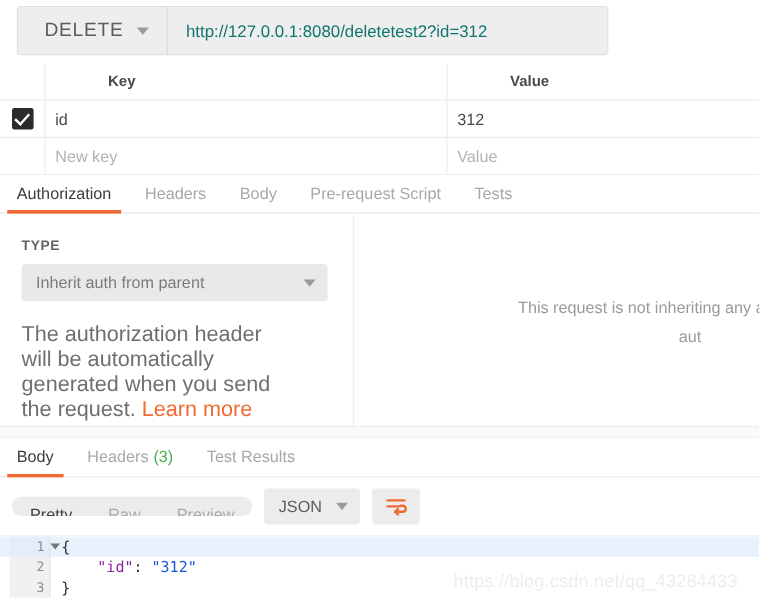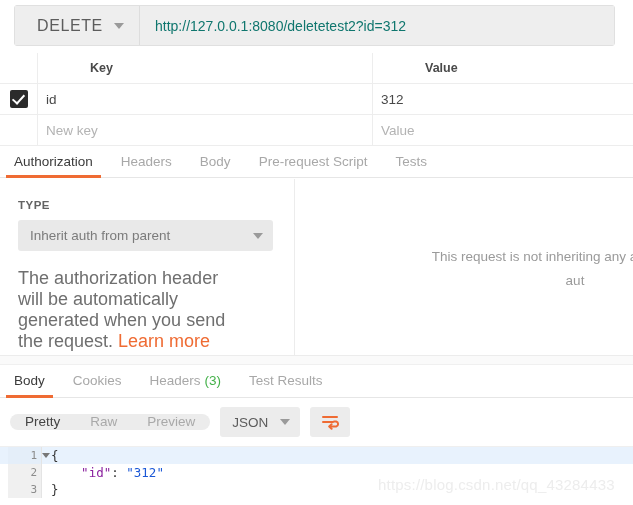--- a/index.html
+++ b/index.html
@@ -15,21 +15,21 @@
     position: relative;
     width: 633px; height: 505px;
     background: #ffffff;
     overflow: hidden;
   }
 
   
   .urlbar {
     position: absolute;
     left: 14px; top: 5px;
-    width: 601px; height: 41px;
+    width: 493px; height: 41px;
     display: flex;
     align-items: stretch;
     background: #eeeeee;
     border: 1px solid #e0e0e0;
     border-radius: 3px;
   }
   .method-box {
     width: 125px;
     display: flex;
     align-items: center;
@@ -263,21 +263,21 @@
     display: flex;
     align-items: center;
     padding-left: 10px;
     background: #ffffff;
   }
   .seg {
     height: 16px;
     background: #ececec;
     border-radius: 14px;
     display: flex;
-    align-items: center;
+    align-items: flex-start;
     overflow: hidden;
   }
   .seg-item {
     padding: 0 15px;
     font-size: 13.5px;
     color: #a9a9a9;
     line-height: 30px;
     cursor: pointer;
   }
   .seg-item.active { color: #434343; }
@@ -462,23 +462,20 @@
     </div>
   </div>
 
   <div class="resp-gap"></div>
 
   <div class="resp-tabs">
     <div class="rtab active">
       <span>Body</span>
     </div>
     <div class="rtab">
-      <span>Cookies</span>
-    </div>
-    <div class="rtab">
       <span>Headers</span><span class="badge-count">(3)</span>
     </div>
     <div class="rtab">
       <span>Test Results</span>
     </div>
   </div>
 
   <div class="body-toolbar">
     <div class="seg">
       <div class="seg-item active">

